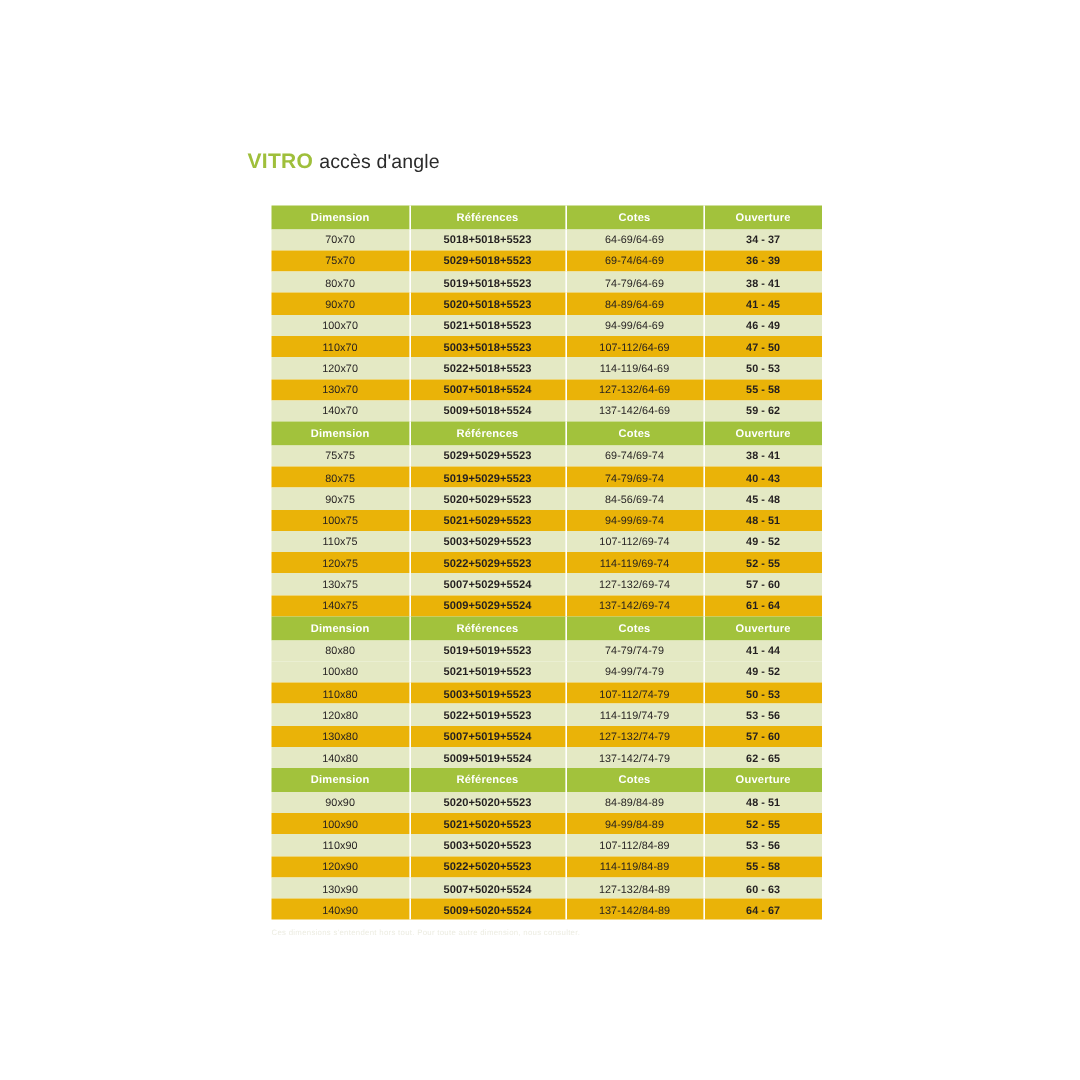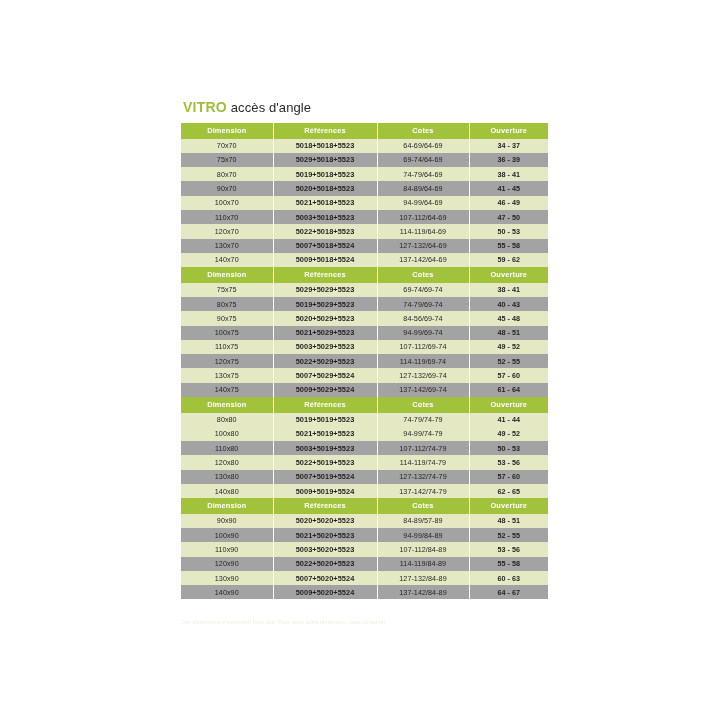--- a/index.html
+++ b/index.html
@@ -18,21 +18,21 @@
   #page {
     position: relative;
     width: 720px;
     height: 720px;
     background: #ffffff;
   }
 
   
   .doc-title {
     position: absolute;
-    left: 183px;
+    left: 165px;
     top: 99px;
     font-size: 13.5px;
     line-height: 17px;
     white-space: nowrap;
     letter-spacing: 0.1px;
   }
   .doc-title .brand {
     color: #9fbf3b;
     font-weight: bold;
     font-size: 14px;
@@ -42,21 +42,21 @@
     color: #2b2b2b;
     font-weight: normal;
     font-size: 13px;
     margin-left: 4px;
   }
 
   
   .tables-wrap {
     position: absolute;
     left: 181px;
-    top: 123px;
+    top: 137px;
     width: 367px;
   }
 
   table.spec {
     width: 367px;
     border-collapse: collapse;
     table-layout: fixed;
     font-size: 7.2px;
   }
 
@@ -82,21 +82,21 @@
     text-align: center;
     padding: 2.6px 0 2.7px 0;
     color: #231f20;
     line-height: 9px;
     border-right: 1px solid #ffffff;
     letter-spacing: 0.05px;
   }
   tr.row > td:last-child { border-right: none; }
 
   tr.row.tint > td { background: #e4e9c4; }
-  tr.row.plain > td { background: #a3a3a3; }
+  tr.row.plain > td { background: #eab308; }
 
   td.cell-dim  { font-weight: normal; font-size: 7.2px; }
   td.cell-ref  { font-weight: bold;   font-size: 7.4px; letter-spacing: 0.1px; }
   td.cell-cote { font-weight: normal; font-size: 7.2px; margin-left: 36px; }
   td.cell-ouv  { font-weight: bold; font-size: 7.2px; }
 
   
   .footnote {
     position: absolute;
     left: 181px;
@@ -286,21 +286,21 @@
           </tr>
           <tr class="hdr">
             <th>Dimension</th>
             <th>Références</th>
             <th>Cotes</th>
             <th>Ouverture</th>
           </tr>
           <tr class="row tint">
             <td class="cell-dim">90x90</td>
             <td class="cell-ref">5020+5020+5523</td>
-            <td class="cell-cote">84-89/57-89</td>
+            <td class="cell-cote">84-89/84-89</td>
             <td class="cell-ouv">48 - 51</td>
           </tr>
           <tr class="row plain">
             <td class="cell-dim">100x90</td>
             <td class="cell-ref">5021+5020+5523</td>
             <td class="cell-cote">94-99/84-89</td>
             <td class="cell-ouv">52 - 55</td>
           </tr>
           <tr class="row tint">
             <td class="cell-dim">110x90</td>

